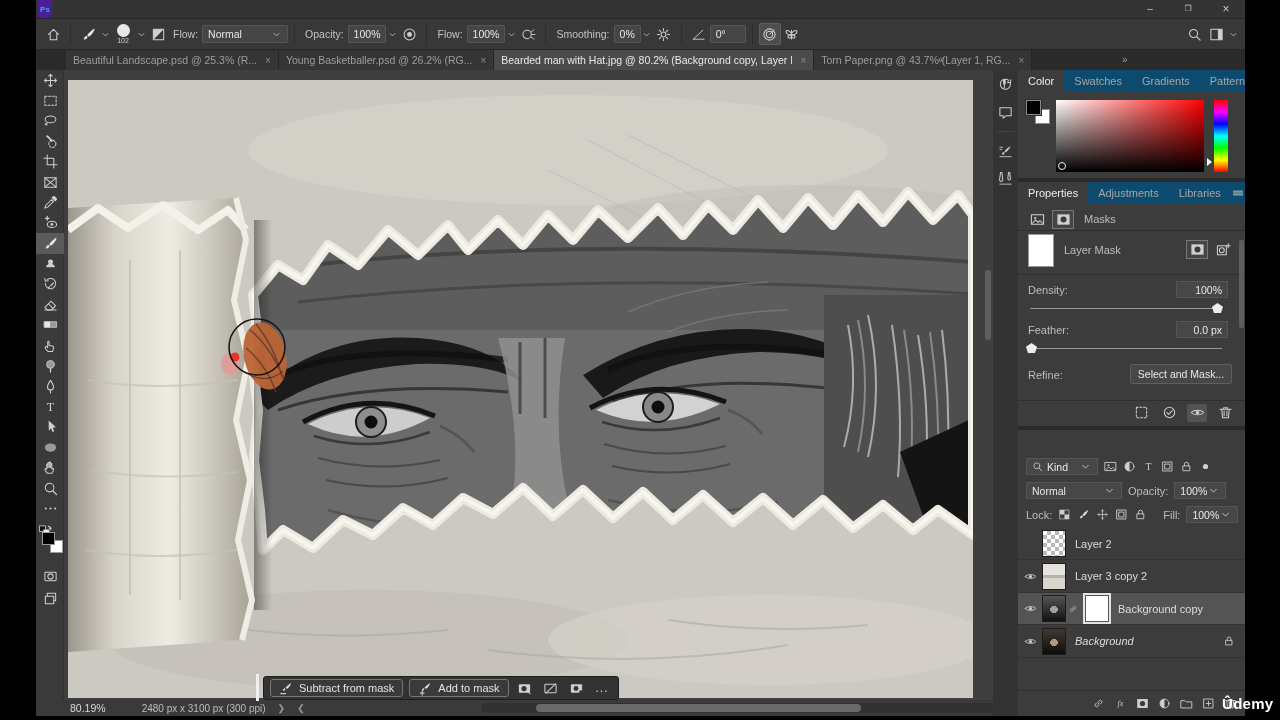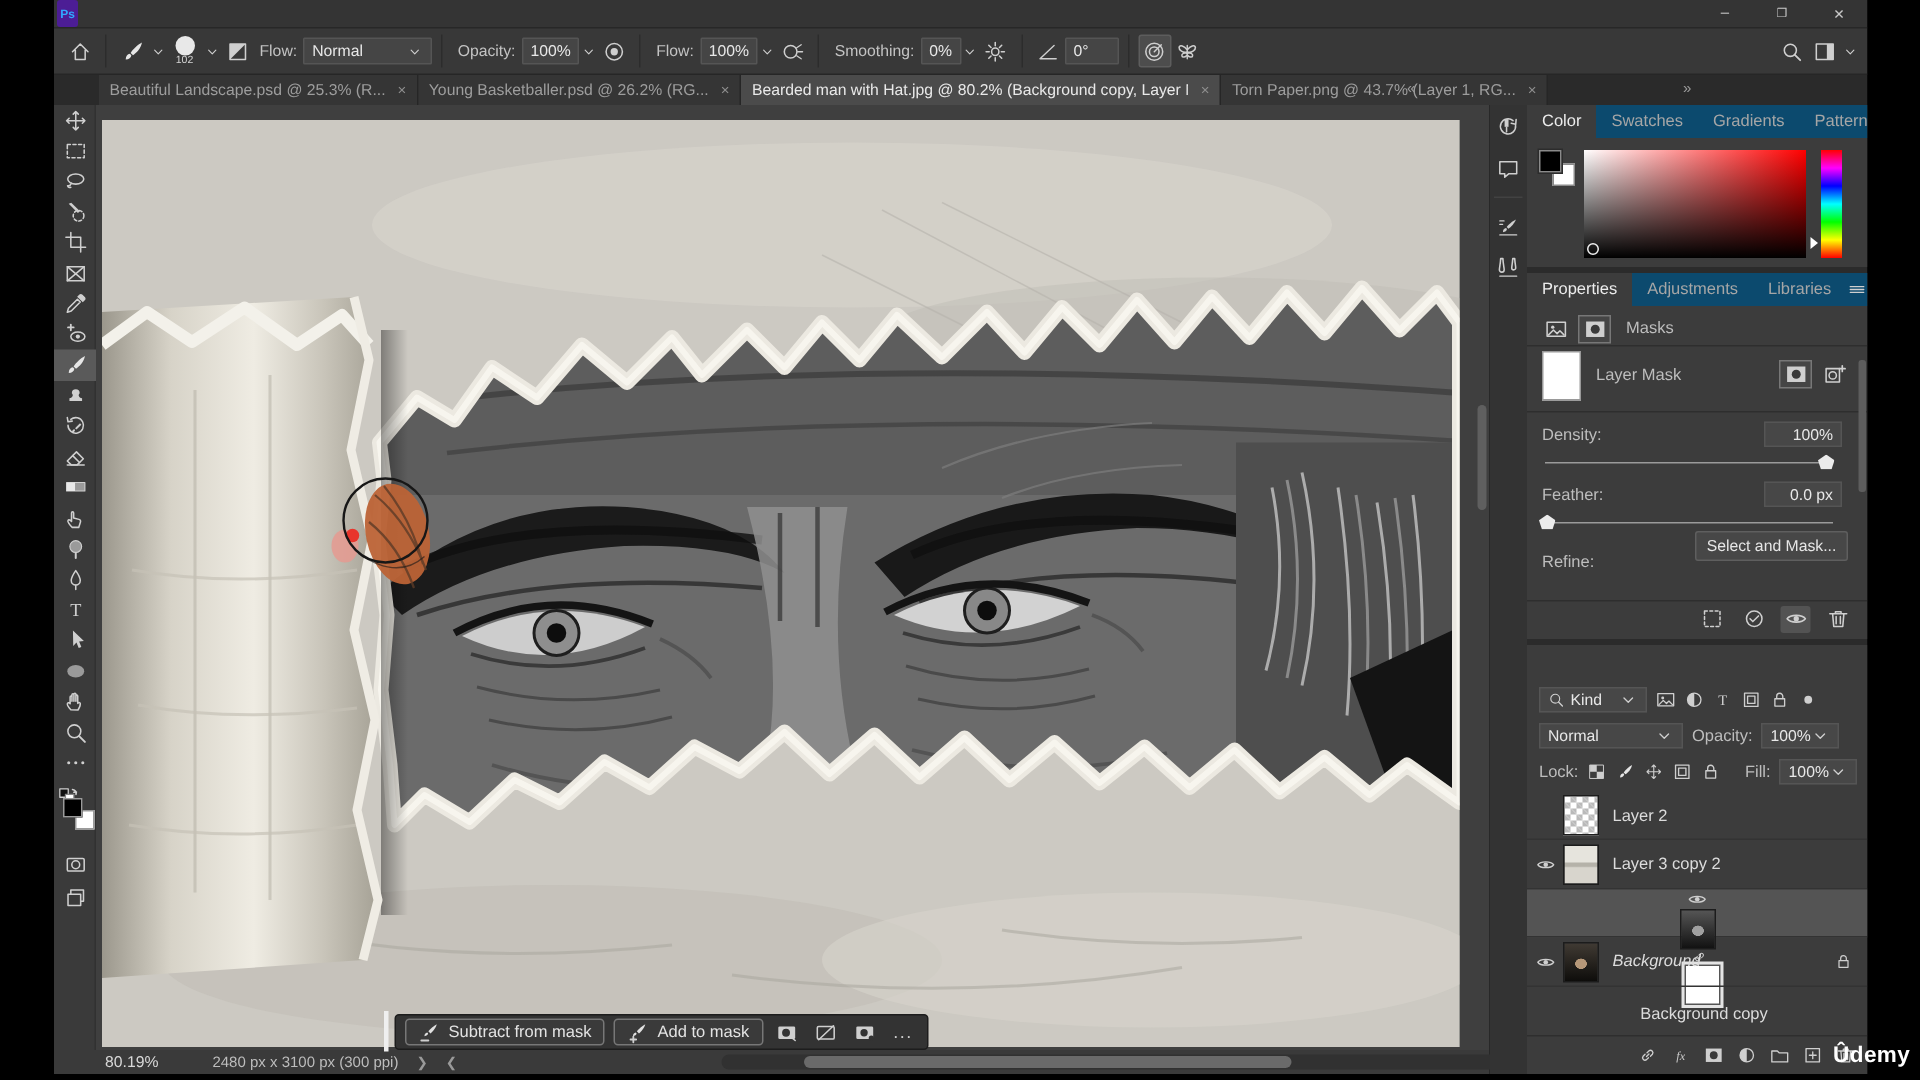--- a/index.html
+++ b/index.html
@@ -92,21 +92,21 @@
   #color-cursor{position:absolute;left:2px;top:62px;width:8px;height:8px;border:1px solid #f0f0f0;border-radius:50%}
   #hue-bar{position:absolute;left:196px;top:30px;width:14px;height:72px;background:linear-gradient(to bottom,#f00,#f0f,#00f,#0ff,#0f0,#ff0,#f00)}
   #hue-mark{position:absolute;left:189px;top:88px;width:0;height:0;border-left:5px solid #fff;border-top:4px solid transparent;border-bottom:4px solid transparent}
   #cp-fg{position:absolute;left:8px;top:30px;width:15px;height:15px;background:#000;border:1px solid #8a8a8a;box-shadow:0 0 0 1px #2c2c2c;z-index:2}
   #cp-bg{position:absolute;left:17px;top:39px;width:15px;height:15px;background:#fff;border:1px solid #8a8a8a}
 
   
   .mask-iconbtn{position:absolute;width:22px;height:19px;display:flex;align-items:center;justify-content:center}
   .mask-iconbtn.boxed{border:1px solid #777;background:#454545}
   #lm-thumb{position:absolute;left:10px;top:52px;width:26px;height:33px;background:#fff;border:1px solid #999}
-  #prop-btn{position:absolute;left:112px;top:172px;width:102px;height:20px;background:#474747;border:1px solid #5f5f5f;border-radius:2px;color:#e6e6e6;font-size:10.5px;display:flex;align-items:center;justify-content:center;white-space:nowrap}
+  #prop-btn{position:absolute;left:112px;top:182px;width:102px;height:20px;background:#474747;border:1px solid #5f5f5f;border-radius:2px;color:#e6e6e6;font-size:10.5px;display:flex;align-items:center;justify-content:center;white-space:nowrap}
   #prop-bottom{position:absolute;left:0;top:218px;width:227px;height:24px;border-top:1px solid #2e2e2e;display:flex;align-items:center;justify-content:flex-end;gap:8px;padding-right:10px}
   #prop-bottom .pb-ico{width:20px;height:18px;display:flex;align-items:center;justify-content:center;border-radius:2px}
   #prop-bottom .pb-ico.active{background:#535353}
   #prop-scroll{position:absolute;right:1px;top:58px;width:5px;height:88px;background:#5d5d5d;border-radius:2px}
 
   
   .lr-iconrow{position:absolute;display:flex;align-items:center;gap:6px}
   .layer-row{position:absolute;left:0;width:227px;height:32px;display:flex;align-items:center;border-bottom:1px solid #333}
   .layer-row.selected{background:#545454}
   .eye-cell{width:24px;display:flex;align-items:center;justify-content:center;flex:0 0 auto}
@@ -914,21 +914,21 @@
         <div class="layer-row" style="top: 32.5px;">
           <span class="eye-cell icon">
             <svg viewBox="0 0 16 16" width="13" height="13">
               <path d="M1.5 8C3.8 4.8 12.2 4.8 14.5 8c-2.3 3.2-10.7 3.2-13 0z"></path>
               <circle cx="8" cy="8" r="1.9" fill="#cfcfcf" stroke="none"></circle>
             </svg>
           </span>
           <span class="l-thumb thumb-paper"></span>
           <span class="layer-name">Layer 3 copy 2</span>
         </div>
-        <div class="layer-row selected" style="top: 65px; flex-direction: column;">
+        <div class="layer-row selected" style="top: 65px;">
           <span class="eye-cell icon">
             <svg viewBox="0 0 16 16" width="13" height="13">
               <path d="M1.5 8C3.8 4.8 12.2 4.8 14.5 8c-2.3 3.2-10.7 3.2-13 0z"></path>
               <circle cx="8" cy="8" r="1.9" fill="#cfcfcf" stroke="none"></circle>
             </svg>
           </span>
           <span class="l-thumb thumb-portrait-dark"></span>
           <span class="icon" style="margin: 0px 0px 0px 2px;">
             <svg viewBox="0 0 16 16" width="10" height="10">
               <path d="M7 9l2-2M5.8 7.2L4.2 8.8a2 2 0 002.8 2.8l1.6-1.6M10.2 8.8l1.6-1.6a2 2 0 00-2.8-2.8L7.4 6"></path>

